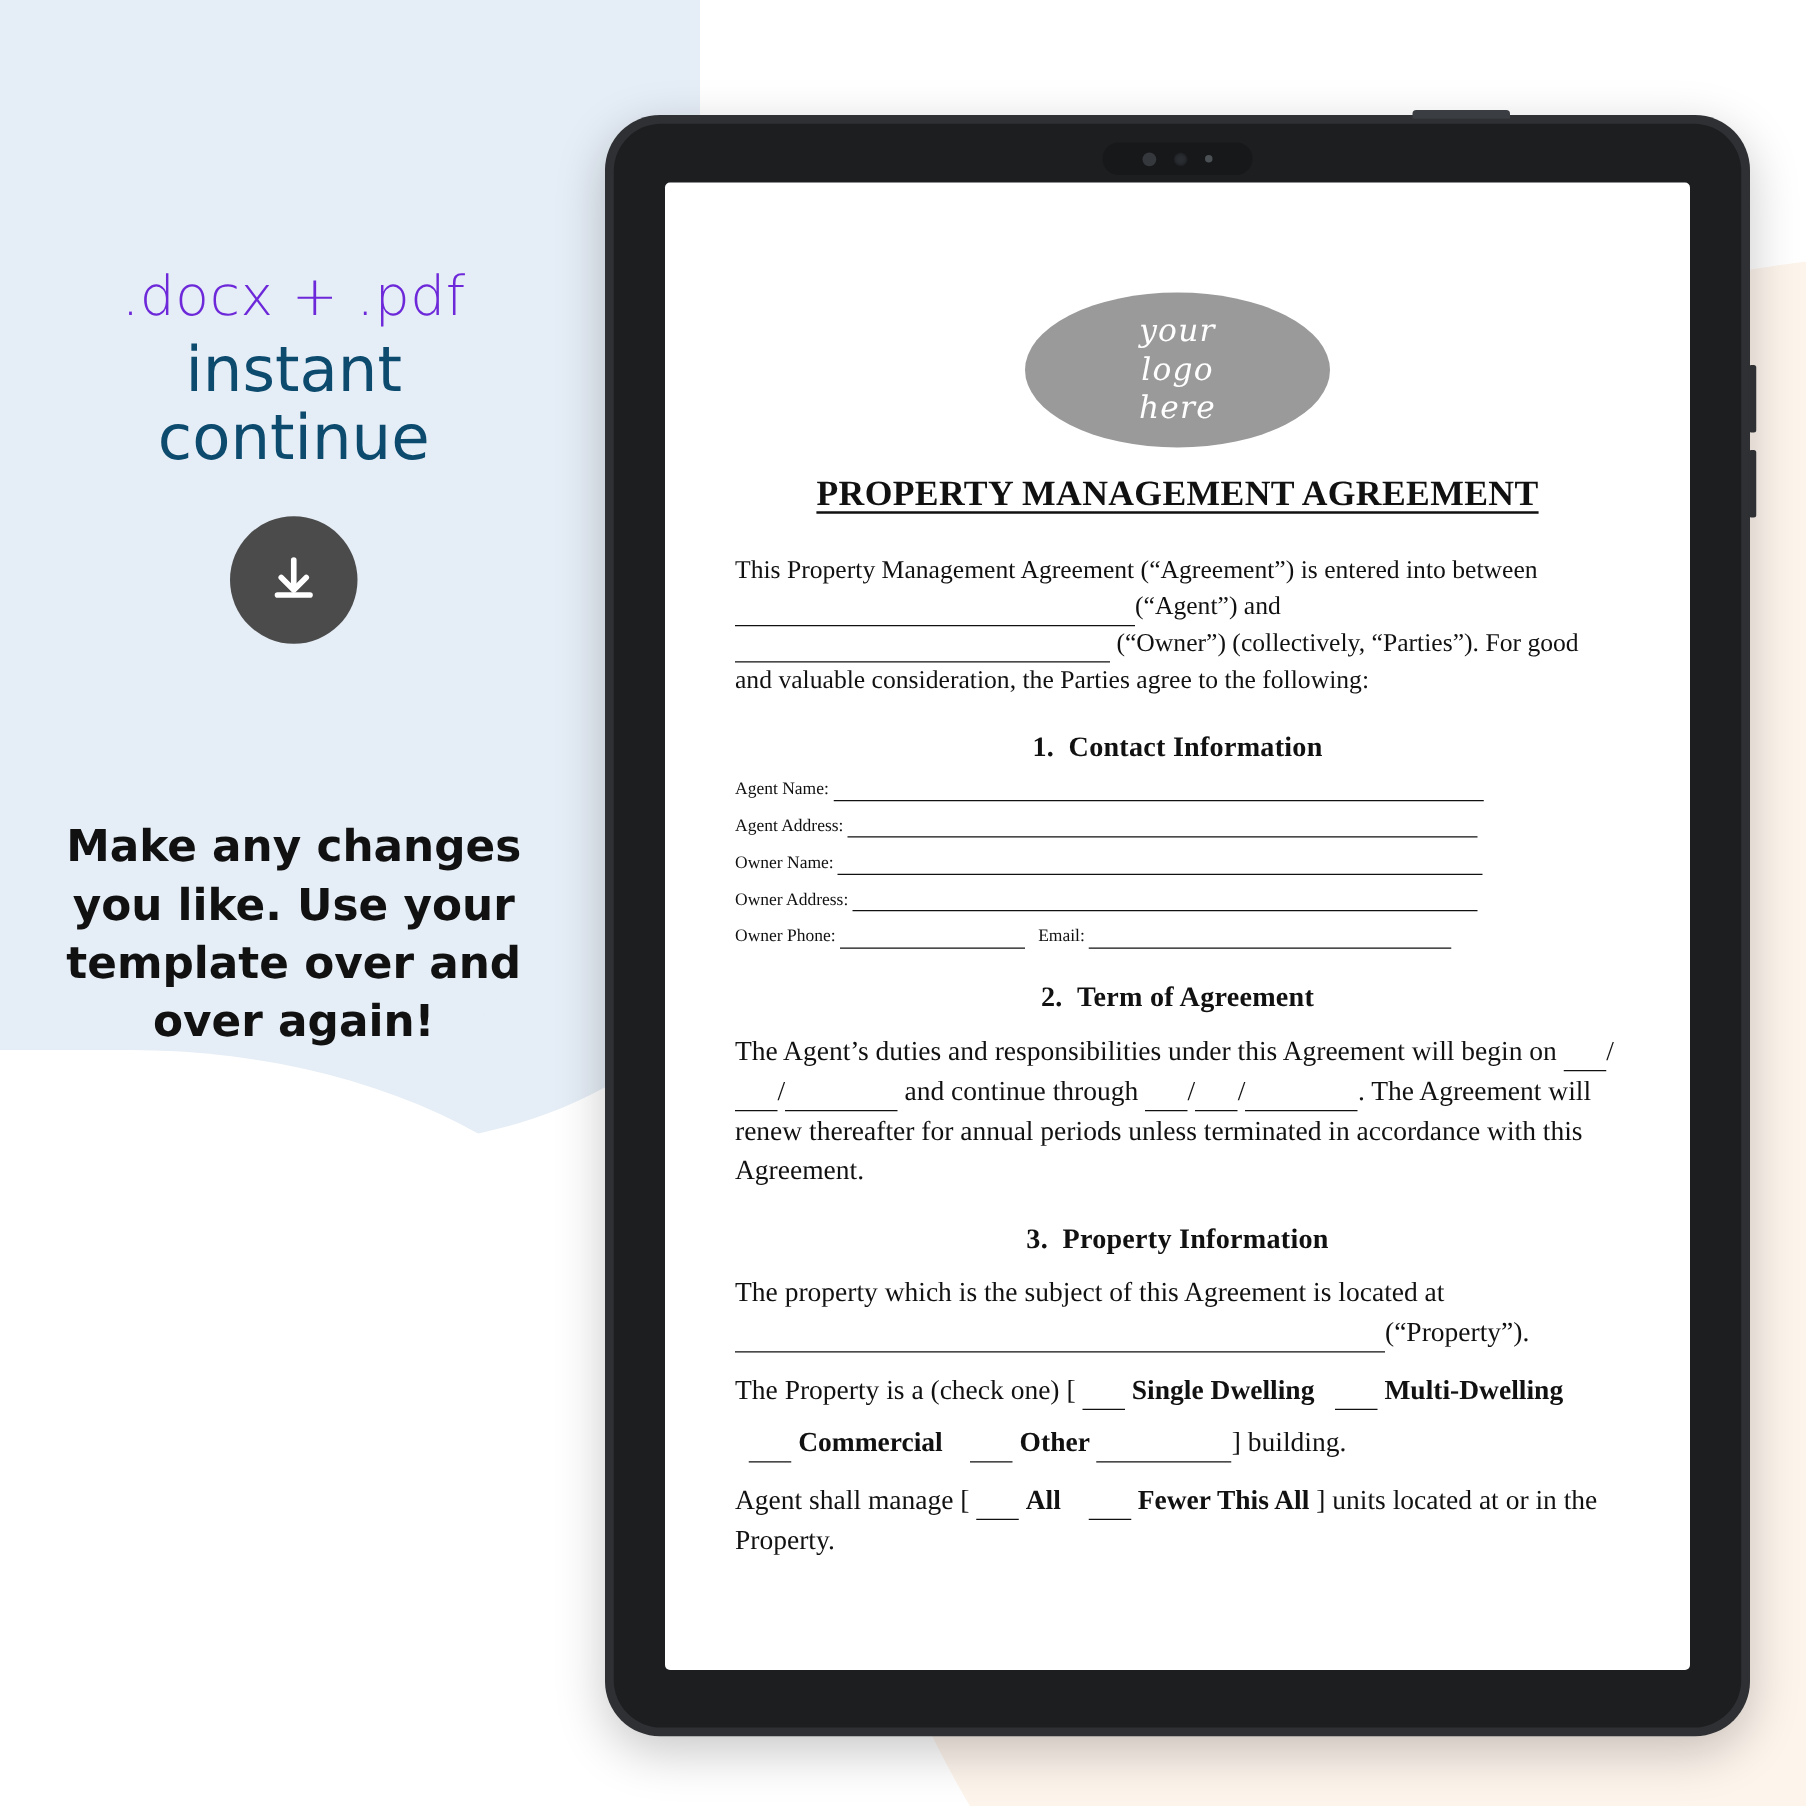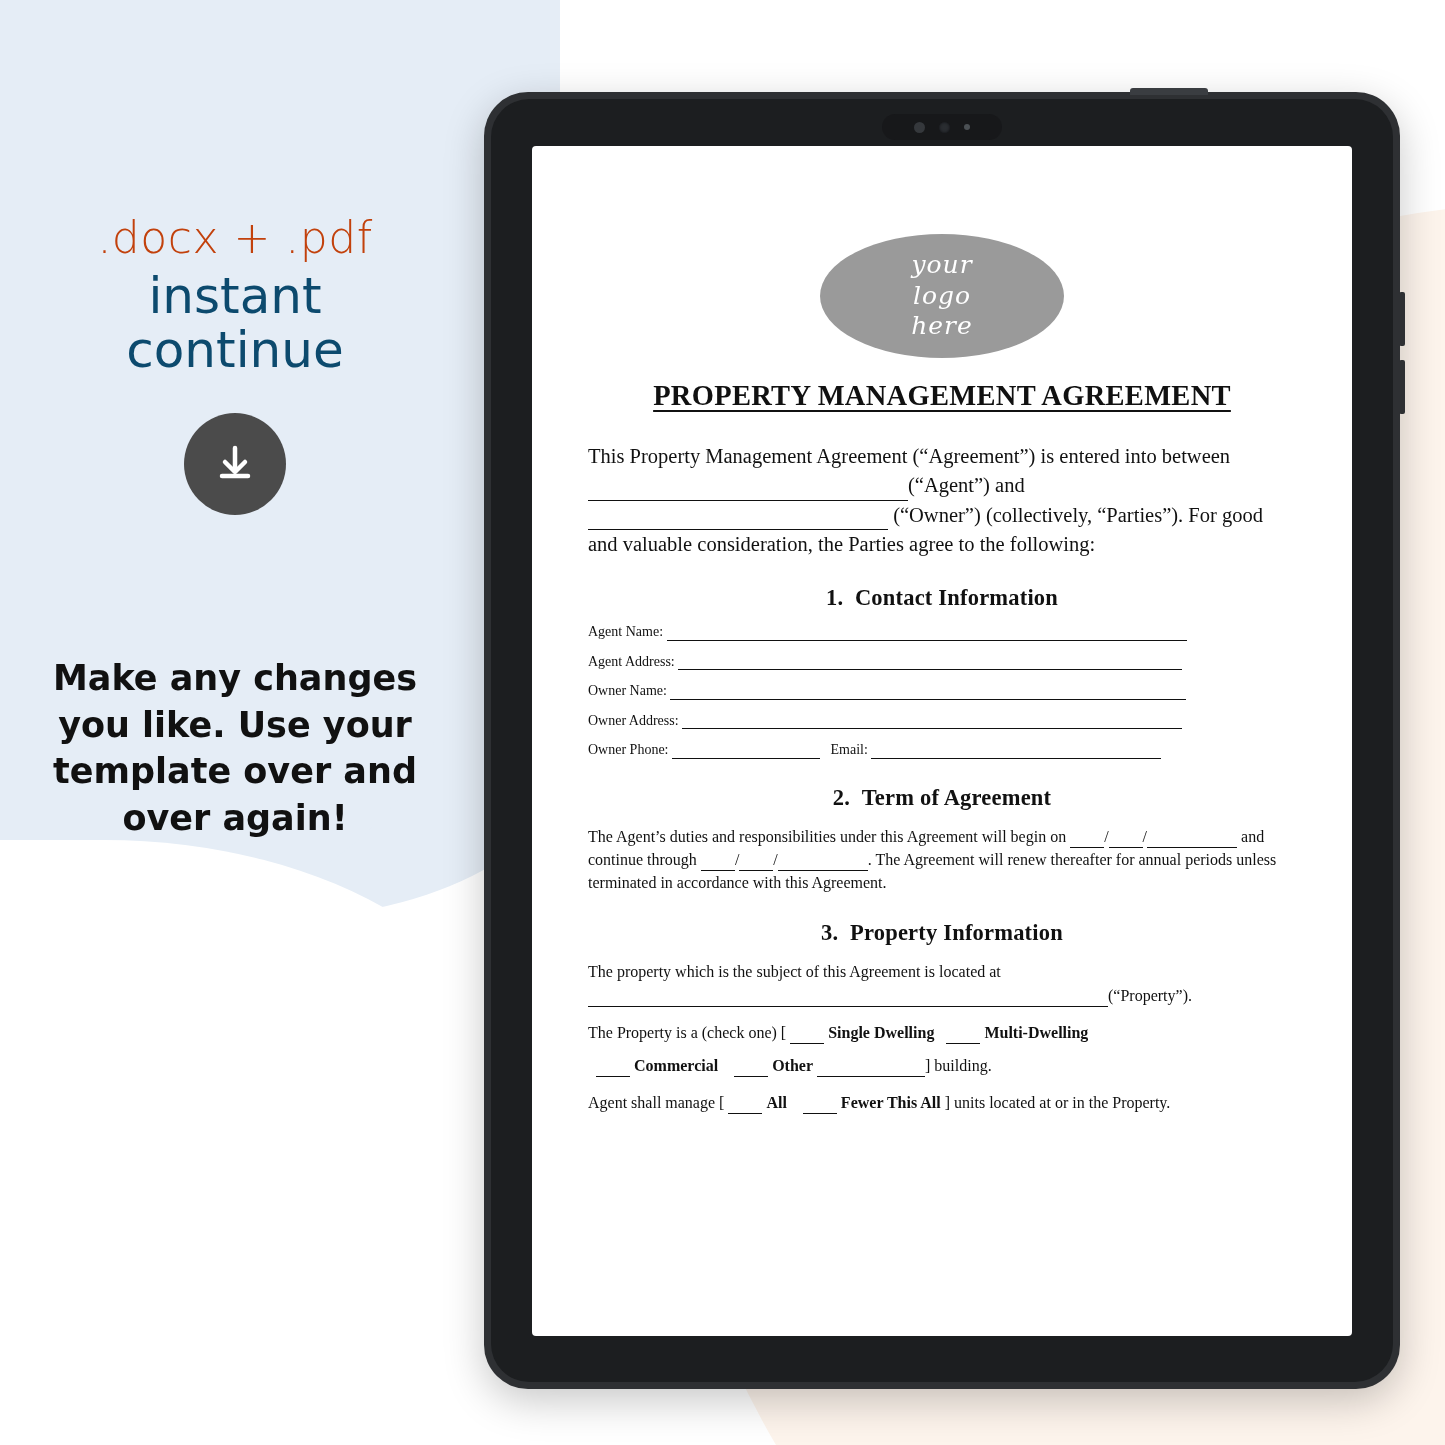--- a/index.html
+++ b/index.html
@@ -62,21 +62,21 @@
     position: absolute;
     left: 0;
     top: 0;
     width: 470px;
     z-index: 5;
     text-align: center;
   }
   .lp-filetypes {
     margin-top: 212px;
     font-size: 44px;
-    color: #c2410c;
+    color: #6d28d9;
     letter-spacing: 0.5px;
     font-family: "DejaVu Sans", sans-serif;
     font-weight: 300;
   }
   .lp-instant {
     margin-top: 6px;
     font-size: 50px;
     line-height: 1.08;
     color: #0c4a6e;
     font-family: "DejaVu Sans", sans-serif;
@@ -223,21 +223,21 @@
   }
   .field-row {
     font-size: 14px;
     margin-top: 12px;
     white-space: nowrap;
     line-height: 1.25;
   }
   .field-label { }
   .fill { display: inline-block; border-bottom: 1.4px solid #111; height: 1.05em; vertical-align: bottom; }
   .para-body {
-    font-size: 16px;
+    font-size: 22px;
     line-height: 1.45;
     margin-top: 14px;
   }
   .bold { font-weight: bold; }
   .blank-sm { display: inline-block; width: 34px; border-bottom: 1.6px solid #111; height: 0.95em; vertical-align: bottom; }
   .blank-md { display: inline-block; width: 108px; border-bottom: 1.6px solid #111; height: 0.95em; vertical-align: bottom; }
   .blank-date { display: inline-block; width: 34px; border-bottom: 1.4px solid #111; height: 0.95em; vertical-align: bottom; }
   .blank-date-long { display: inline-block; width: 90px; border-bottom: 1.4px solid #111; height: 0.95em; vertical-align: bottom; }
 </style>
 </head>

